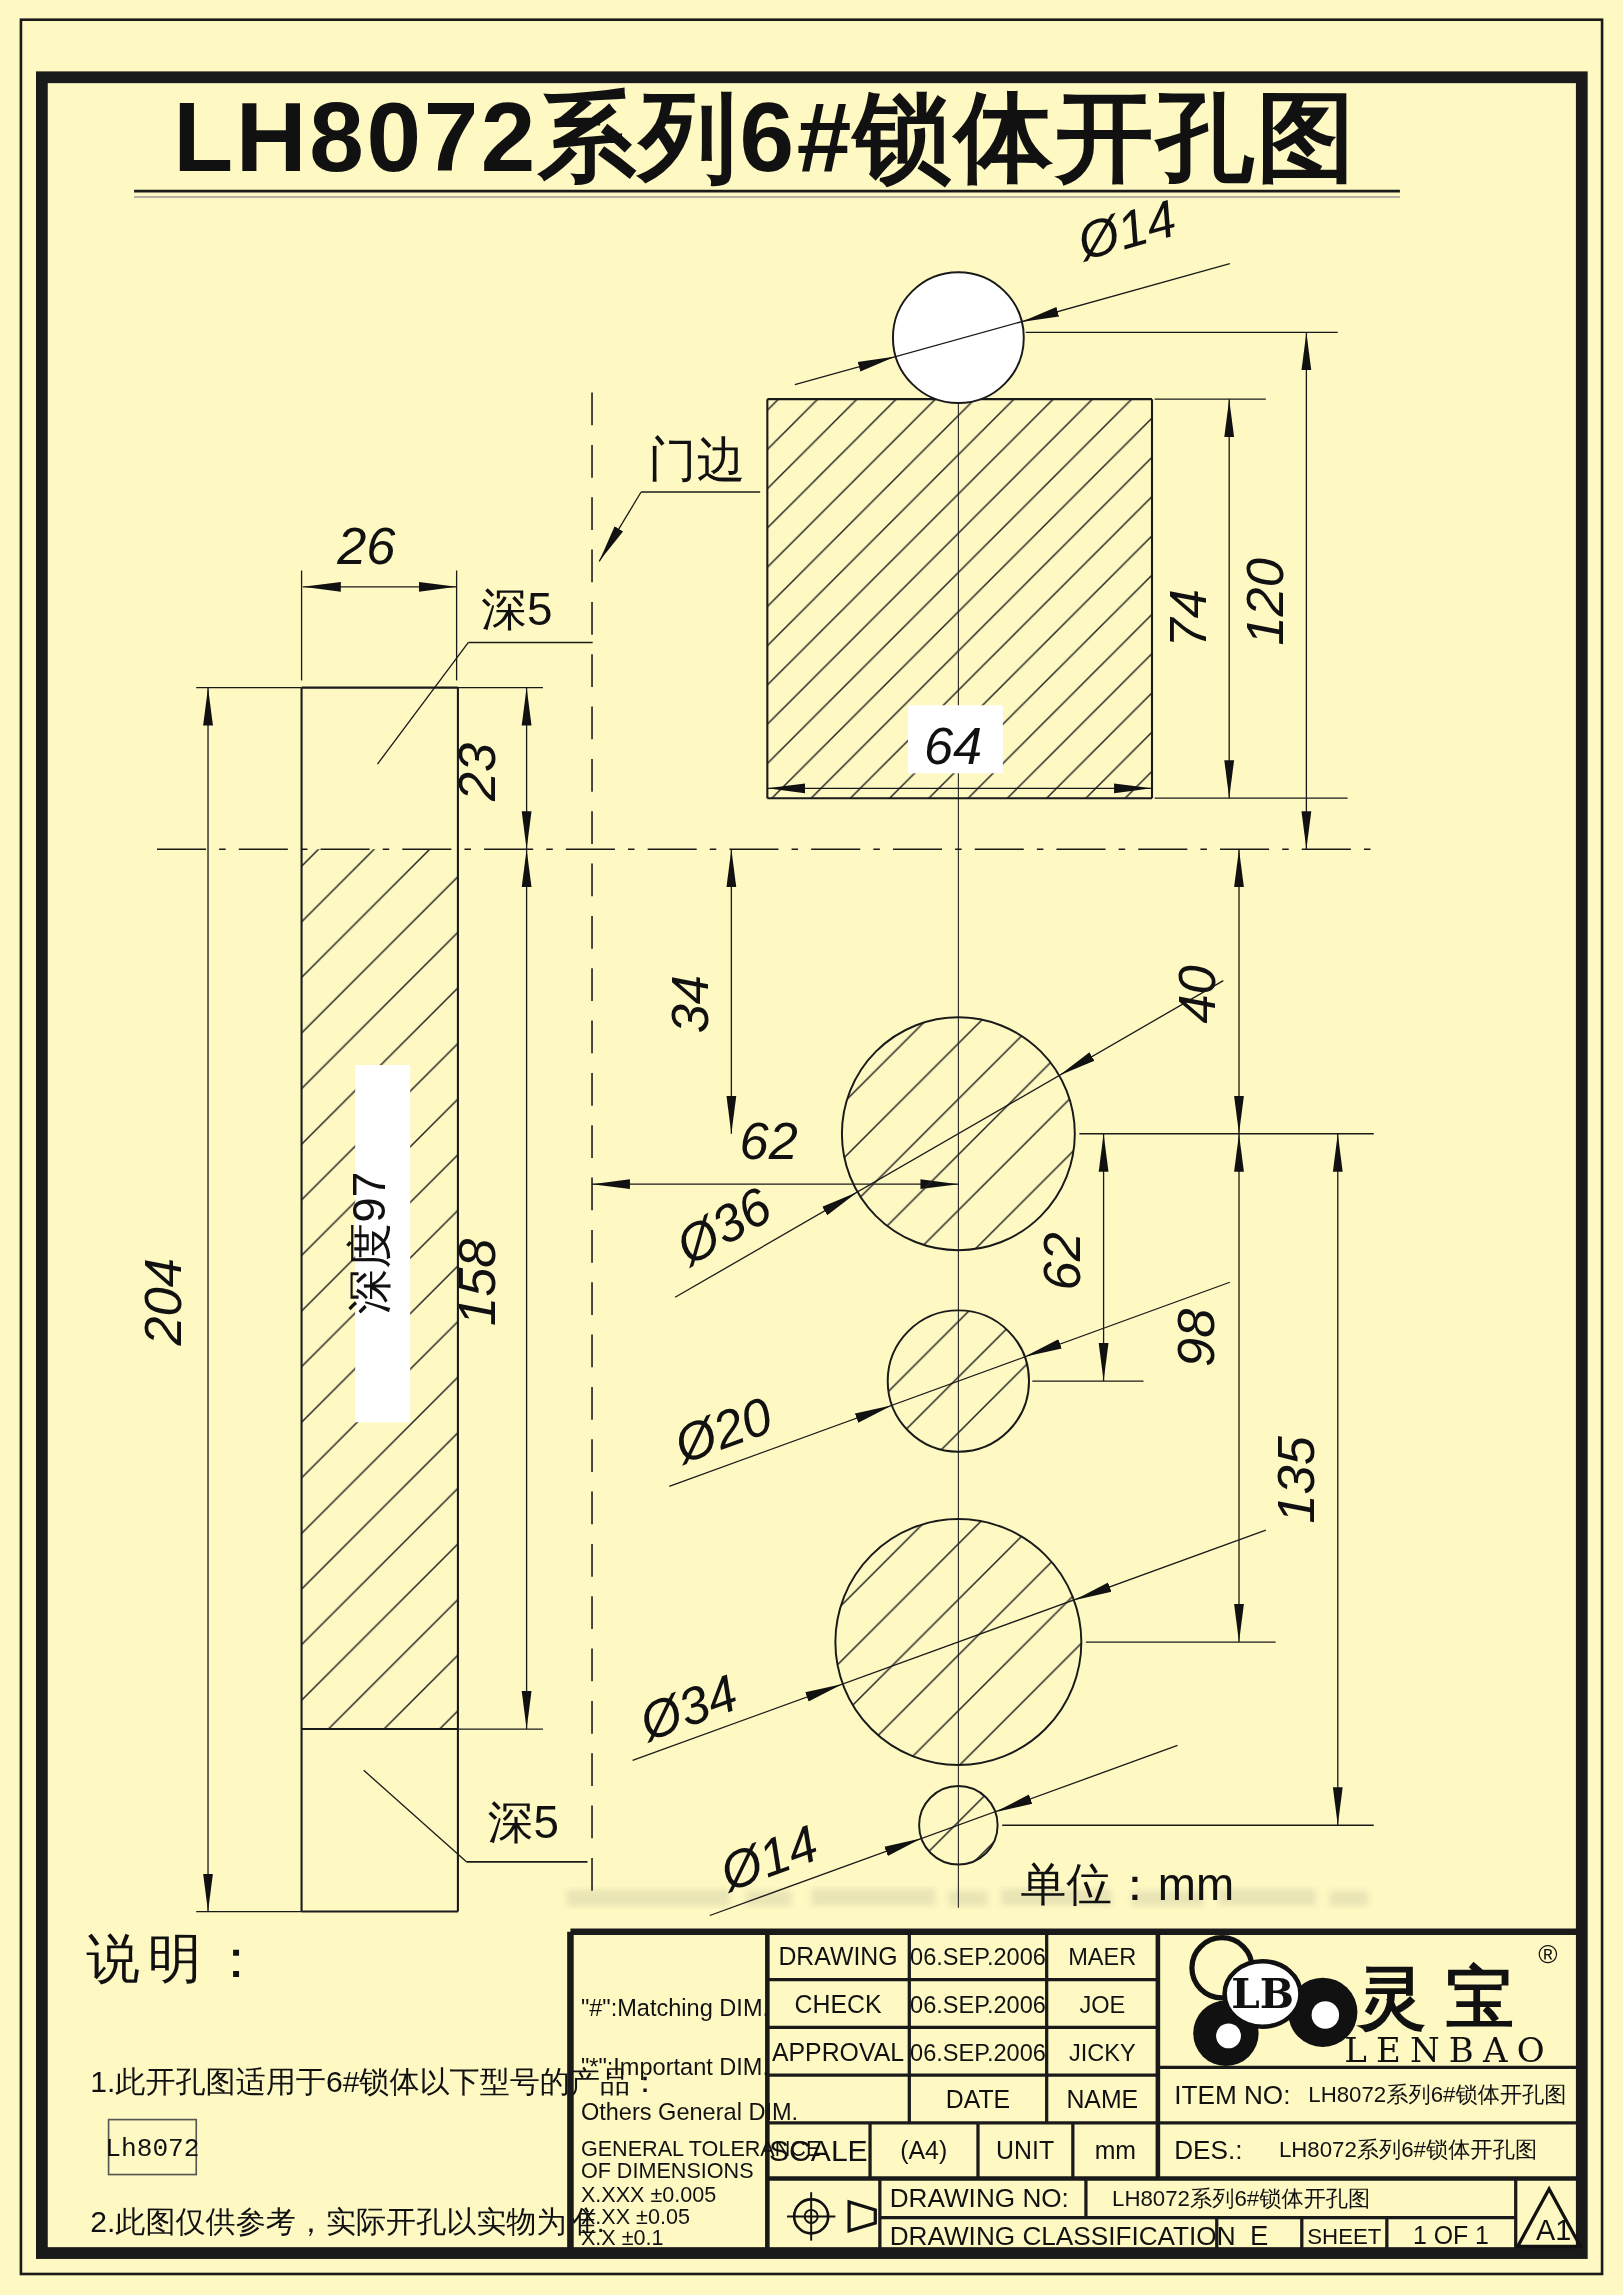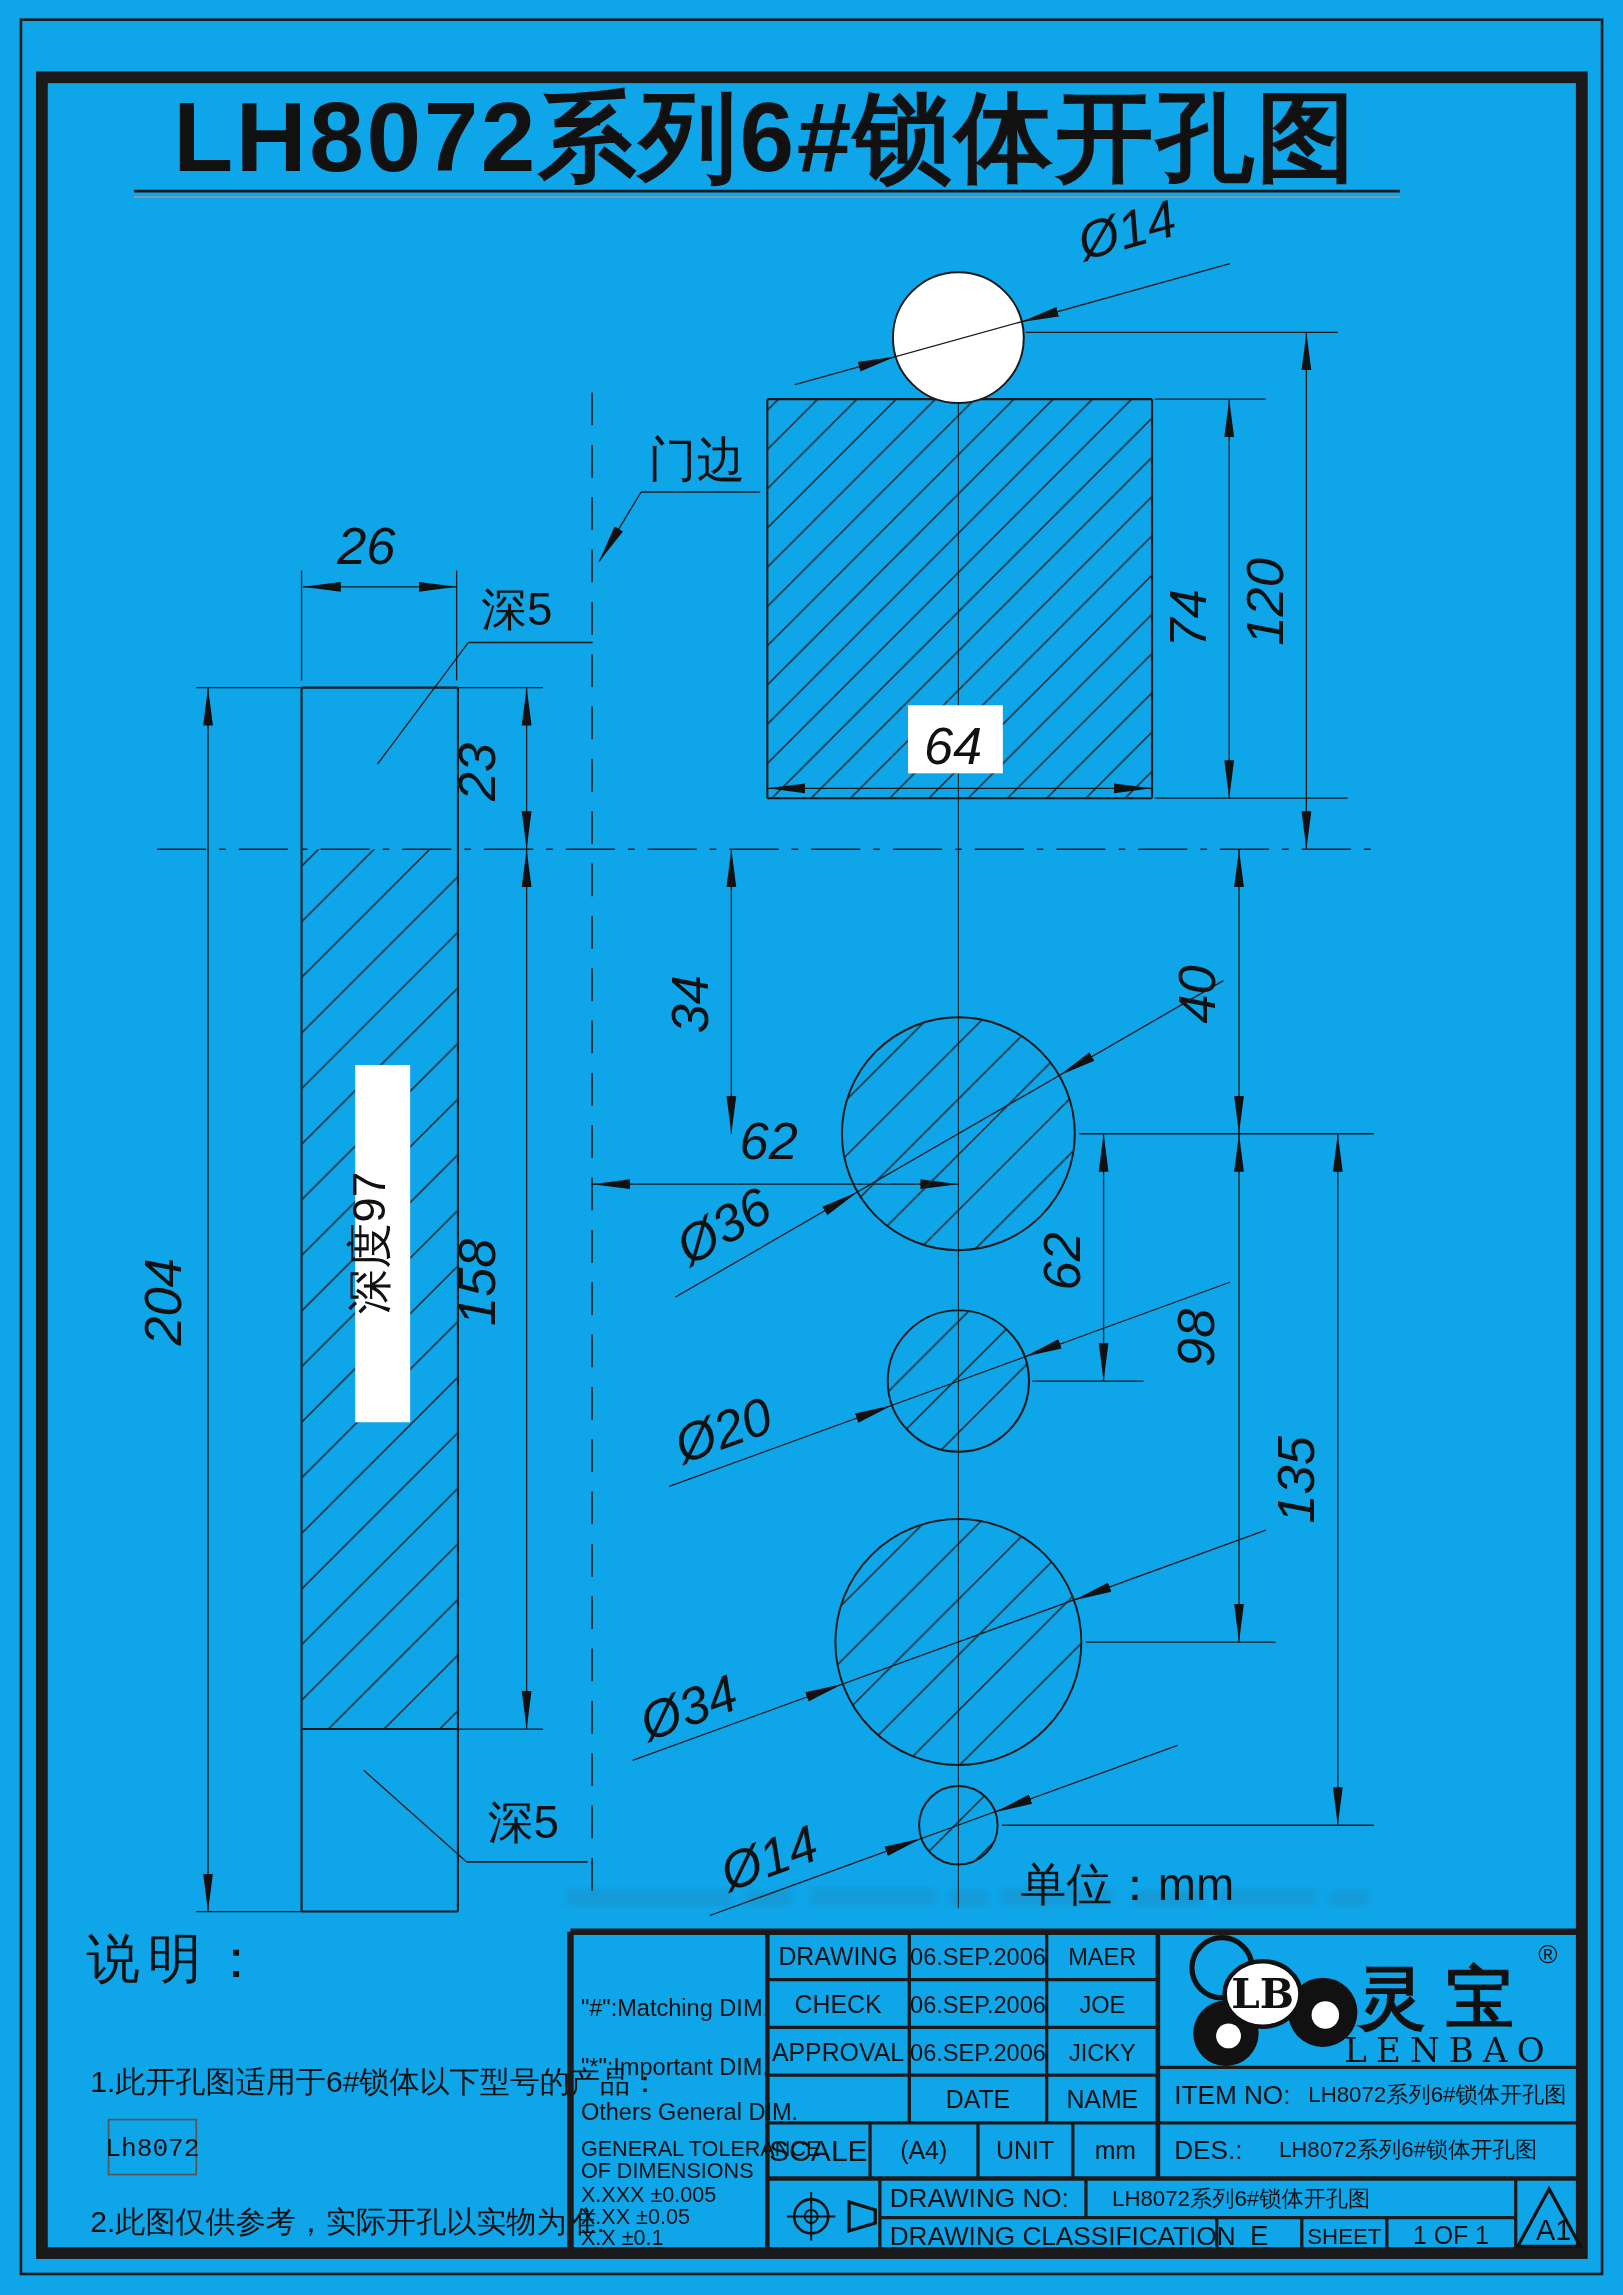--- a/index.html
+++ b/index.html
@@ -1,16 +1,16 @@
 <!DOCTYPE html>
 <html style="font-size:10.5px"><head>
 <meta charset="utf-8">
 <style>
   html,body{margin:0;padding:0;background:#fff;}
-  .page{position:relative;width:1623px;height:2295px;background:#0ea5e9;}
+  .page{position:relative;width:1623px;height:2295px;background:#fef9c3;}
   svg{display:block;}
   text{fill:#111;font-family:"Liberation Sans",sans-serif;}
   .t-title{font-size:150px;font-weight:bold;letter-spacing:4px;text-anchor:middle;}
   .dim{font-size:80px;font-style:italic;text-anchor:middle;}
   .cn{font-size:74px;text-anchor:middle;font-style:normal;}
   .cn-s{font-size:70px;text-anchor:middle;}
   .unit{font-size:70px;text-anchor:start;}
   .hd{font-size:82px;letter-spacing:12px;}
   .note{font-size:46px;}
   .code{font-size:40px;font-family:"Liberation Mono",monospace;text-anchor:middle;}

